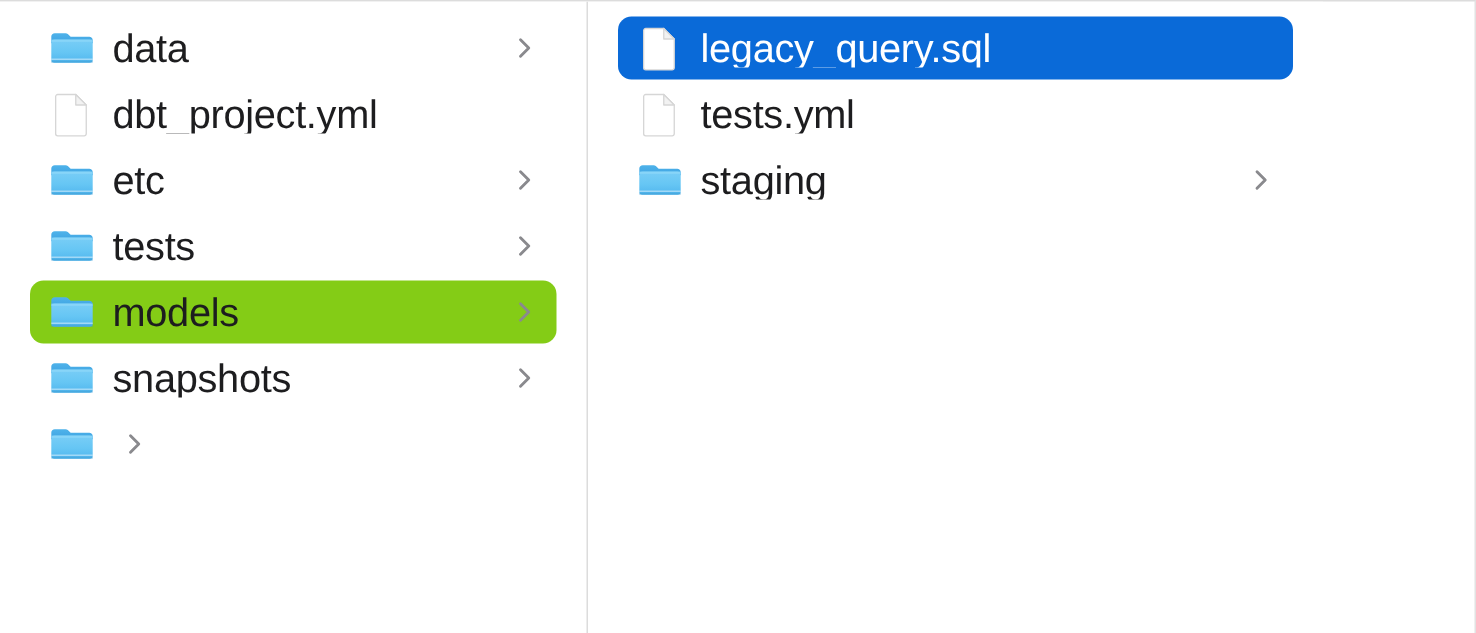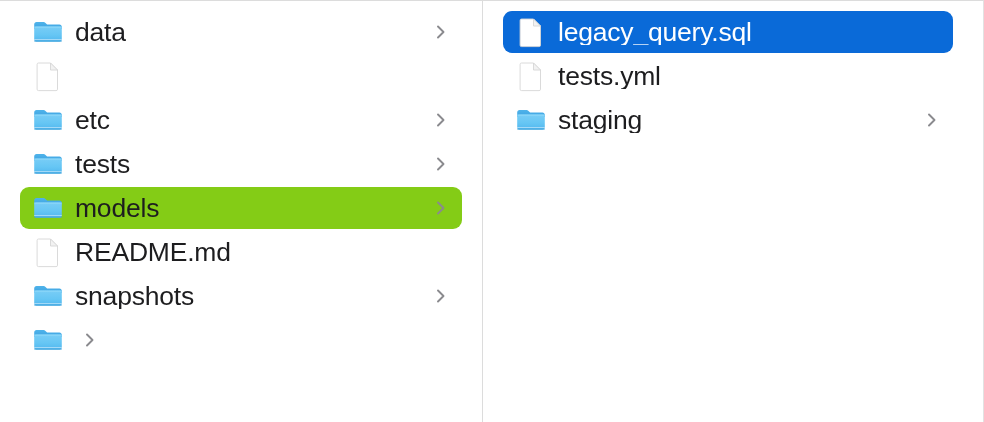--- a/index.html
+++ b/index.html
@@ -20,21 +20,21 @@
     display: flex;
   }
   .column {
     position: relative;
     height: 100%;
     box-sizing: border-box;
     padding-top: 10px;
     background: #ffffff;
   }
   #column-left {
-    width: 483px;
+    width: 392px;
     border-right: 1.5px solid #dcdcdc;
   }
   #column-right {
     width: 490px;
   }
   .row {
     position: relative;
     height: 42px;
     margin: 0 20px 2px 20px;
     border-radius: 9px;
@@ -112,20 +112,21 @@
             <path d="M4 4.5 L9.5 10 L4 15.5" fill="none" stroke="#8a8a8e" stroke-width="1.9" stroke-linecap="round" stroke-linejoin="round"></path>
           </svg></span>
       </div>
       <div class="row">
         <span class="icon-wrap">
           <svg width="32" height="32" viewBox="0 0 32 32" xmlns="http://www.w3.org/2000/svg">
             <path d="M6.5 3.0h12.0l7.0 7.0v19.2a1.4 1.4 0 0 1-1.4 1.4H6.5a1.4 1.4 0 0 1-1.4-1.4V4.4A1.4 1.4 0 0 1 6.5 3.0z" fill="#ffffff" stroke="#d6d6d6" stroke-width="0.9"></path>
             <path d="M18.5 3.0l7.0 7.0h-7.0z" fill="#f2f2f2" stroke="#d6d6d6" stroke-width="0.9" stroke-linejoin="round"></path>
           </svg>
         </span>
+        <span class="row-label">dbt_project.yml</span>
         <span class="chevron hidden"><svg width="14" height="20" viewBox="0 0 14 20" xmlns="http://www.w3.org/2000/svg">
             <path d="M4 4.5 L9.5 10 L4 15.5" fill="none" stroke="#8a8a8e" stroke-width="1.9" stroke-linecap="round" stroke-linejoin="round"></path>
           </svg></span>
       </div>
       <div class="row">
         <span class="icon-wrap">
           <svg width="32" height="32" viewBox="0 0 32 32" xmlns="http://www.w3.org/2000/svg">
             <defs>
               <linearGradient id="fbody" x1="0" y1="0" x2="0" y2="1">
                 <stop offset="0%" stop-color="#79cdf6"></stop>
@@ -191,32 +192,20 @@
             </defs>
             <path d="M2.2 8.4c0-1.3 1-2.3 2.3-2.3h7.2c.6 0 1.1.2 1.5.6l1.9 1.8h12.4c1.3 0 2.3 1 2.3 2.3v2.0H2.2z" fill="url(#ftab)"></path>
             <rect x="2.2" y="10.4" width="27.6" height="15.4" rx="2.2" fill="url(#fbody)"></rect>
             <rect x="2.2" y="10.4" width="27.6" height="1.5" fill="#8bd6f8" opacity="0.85"></rect>
             <rect x="2.2" y="23.0" width="27.6" height="1.0" fill="#ffffff" opacity="0.45"></rect>
             <rect x="2.2" y="24.4" width="27.6" height="1.4" fill="#3f9fd6" opacity="0.55"></rect>
           </svg>
         </span>
         <span class="row-label">models</span>
         <span class="chevron"><svg width="14" height="20" viewBox="0 0 14 20" xmlns="http://www.w3.org/2000/svg">
-            <path d="M4 4.5 L9.5 10 L4 15.5" fill="none" stroke="#8a8a8e" stroke-width="1.9" stroke-linecap="round" stroke-linejoin="round"></path>
-          </svg></span>
-      </div>
-      <div class="row">
-        <span class="icon-wrap">
-          <svg width="32" height="32" viewBox="0 0 32 32" xmlns="http://www.w3.org/2000/svg">
-            <path d="M6.5 3.0h12.0l7.0 7.0v19.2a1.4 1.4 0 0 1-1.4 1.4H6.5a1.4 1.4 0 0 1-1.4-1.4V4.4A1.4 1.4 0 0 1 6.5 3.0z" fill="#ffffff" stroke="#d6d6d6" stroke-width="0.9"></path>
-            <path d="M18.5 3.0l7.0 7.0h-7.0z" fill="#f2f2f2" stroke="#d6d6d6" stroke-width="0.9" stroke-linejoin="round"></path>
-          </svg>
-        </span>
-        <span class="row-label">README.md</span>
-        <span class="chevron hidden"><svg width="14" height="20" viewBox="0 0 14 20" xmlns="http://www.w3.org/2000/svg">
             <path d="M4 4.5 L9.5 10 L4 15.5" fill="none" stroke="#8a8a8e" stroke-width="1.9" stroke-linecap="round" stroke-linejoin="round"></path>
           </svg></span>
       </div>
       <div class="row">
         <span class="icon-wrap">
           <svg width="32" height="32" viewBox="0 0 32 32" xmlns="http://www.w3.org/2000/svg">
             <defs>
               <linearGradient id="fbody" x1="0" y1="0" x2="0" y2="1">
                 <stop offset="0%" stop-color="#79cdf6"></stop>
                 <stop offset="55%" stop-color="#66c6f4"></stop>

